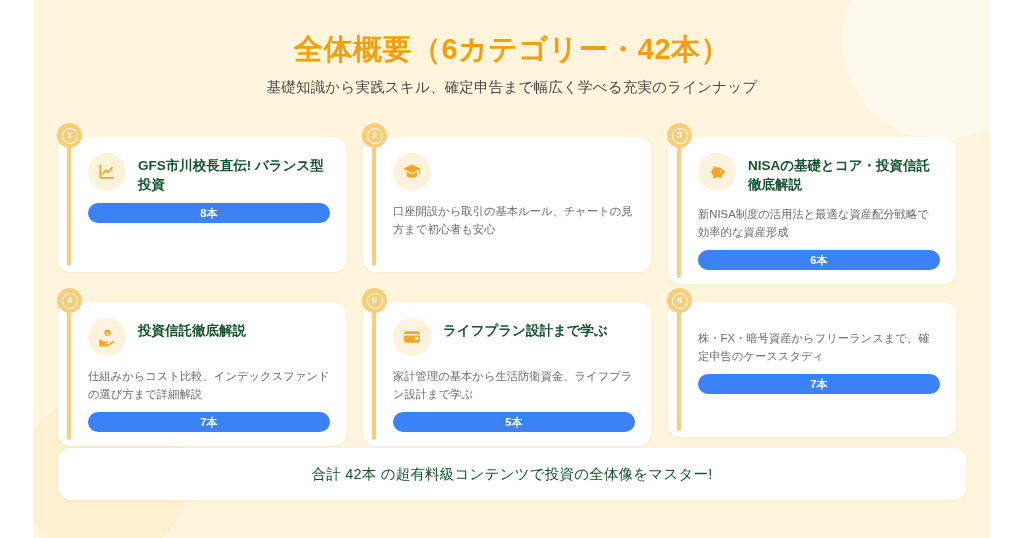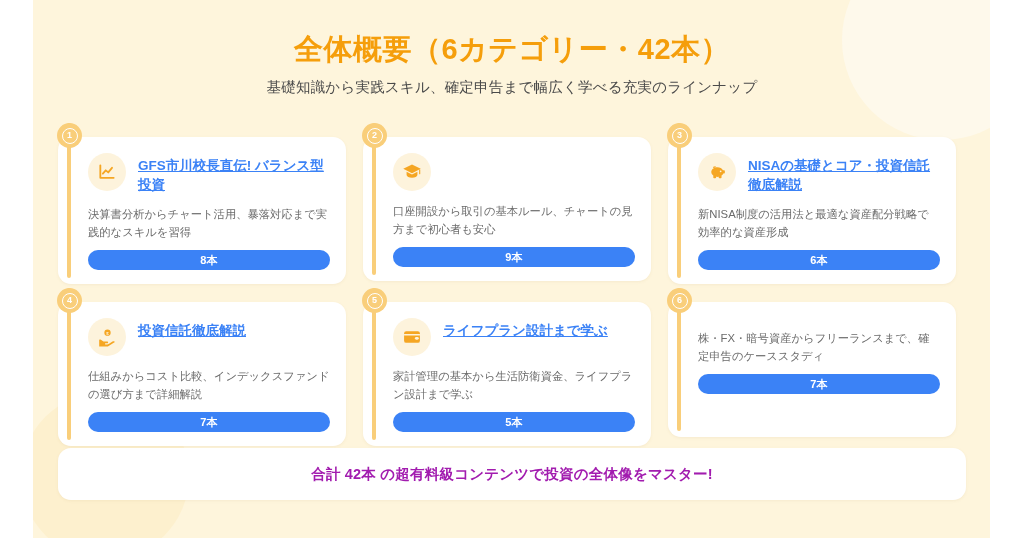--- a/index.html
+++ b/index.html
@@ -62,42 +62,41 @@
     font-size:9px;font-weight:bold;color:#ffffff;line-height:1;
   }
 
   .card-head{display:flex;align-items:flex-start;gap:12px;}
   .iconcircle{
     flex:0 0 auto;width:38px;height:38px;border-radius:50%;
     background:#FDF3DC;display:flex;align-items:center;justify-content:center;
   }
   .iconcircle svg{display:block;}
   .card-title{
-    font-size:13.5px;font-weight:bold;color:#3b82f6;line-height:1.42;
+    font-size:13.5px;font-weight:bold;color:#14532d;line-height:1.42;
     padding-top:3px;
-    text-decoration:underline;
   }
   .card-desc{
     margin-top:12px;font-size:11.3px;color:#6B6B6B;line-height:1.55;
   }
   .pill{
     margin-top:9px;height:20px;border-radius:11px;background:#3b82f6;
     display:flex;align-items:center;justify-content:center;
     font-size:11px;font-weight:bold;color:#ffffff;letter-spacing:.3px;
   }
 
   
   .footer{
     position:absolute;left:58px;top:448px;width:908px;height:52px;
     background:#ffffff;border-radius:13px;
     display:flex;align-items:center;justify-content:center;
     box-shadow:0 1px 3px rgba(180,150,90,.10);
   }
   .footer-text{
-    font-size:14.5px;font-weight:bold;color:#a21caf;letter-spacing:.2px;
+    font-size:14.5px;font-weight:normal;color:#14532d;letter-spacing:.2px;
   }
 </style>
 </head>
 <body>
 
 <div id="stage">
 
   <div class="bg-panel">
     <div class="blob blob-tr"></div>
     <div class="blob blob-bl"></div>
@@ -118,42 +117,40 @@
         </div>
         <div class="card-head">
           <span class="iconcircle">
             <svg width="20" height="20" viewBox="0 0 24 24" fill="none" stroke="#F5A623" stroke-width="2.2" stroke-linecap="round" stroke-linejoin="round">
               <path d="M4 4v15h16"></path>
                 <path d="M7 14l3.5-4 3 2.5L18 7"></path>
             </svg>
           </span>
           <div class="card-title">GFS市川校長直伝! バランス型投資</div>
         </div>
-        <div class="card-desc">決算書分析からチャート活用、暴落対応まで実践的なスキルを習得</div>
         <div class="pill">8本</div>
       </div>
     </div>
 
     <div class="cardwrap">
       <div class="card">
         <div class="stem"></div>
         <div class="numbadge">
           <span class="ring">2</span>
         </div>
         <div class="card-head">
           <span class="iconcircle">
             <svg width="20" height="20" viewBox="0 0 24 24" fill="#F5A623">
               <path d="M12 3L1.5 8.2 12 13.4l10.5-5.2L12 3z"></path>
               <path d="M5.5 11.6v4c0 1.9 2.9 3.4 6.5 3.4s6.5-1.5 6.5-3.4v-4L12 15 5.5 11.6z"></path>
               <rect x="20.6" y="8.6" width="1.3" height="6" rx=".6"></rect>
             </svg>
           </span>
         </div>
         <div class="card-desc">口座開設から取引の基本ルール、チャートの見方まで初心者も安心</div>
-        <div class="pill">9本</div>
       </div>
     </div>
 
     <div class="cardwrap">
       <div class="card">
         <div class="stem"></div>
         <div class="numbadge">
           <span class="ring">3</span>
         </div>
         <div class="card-head">

